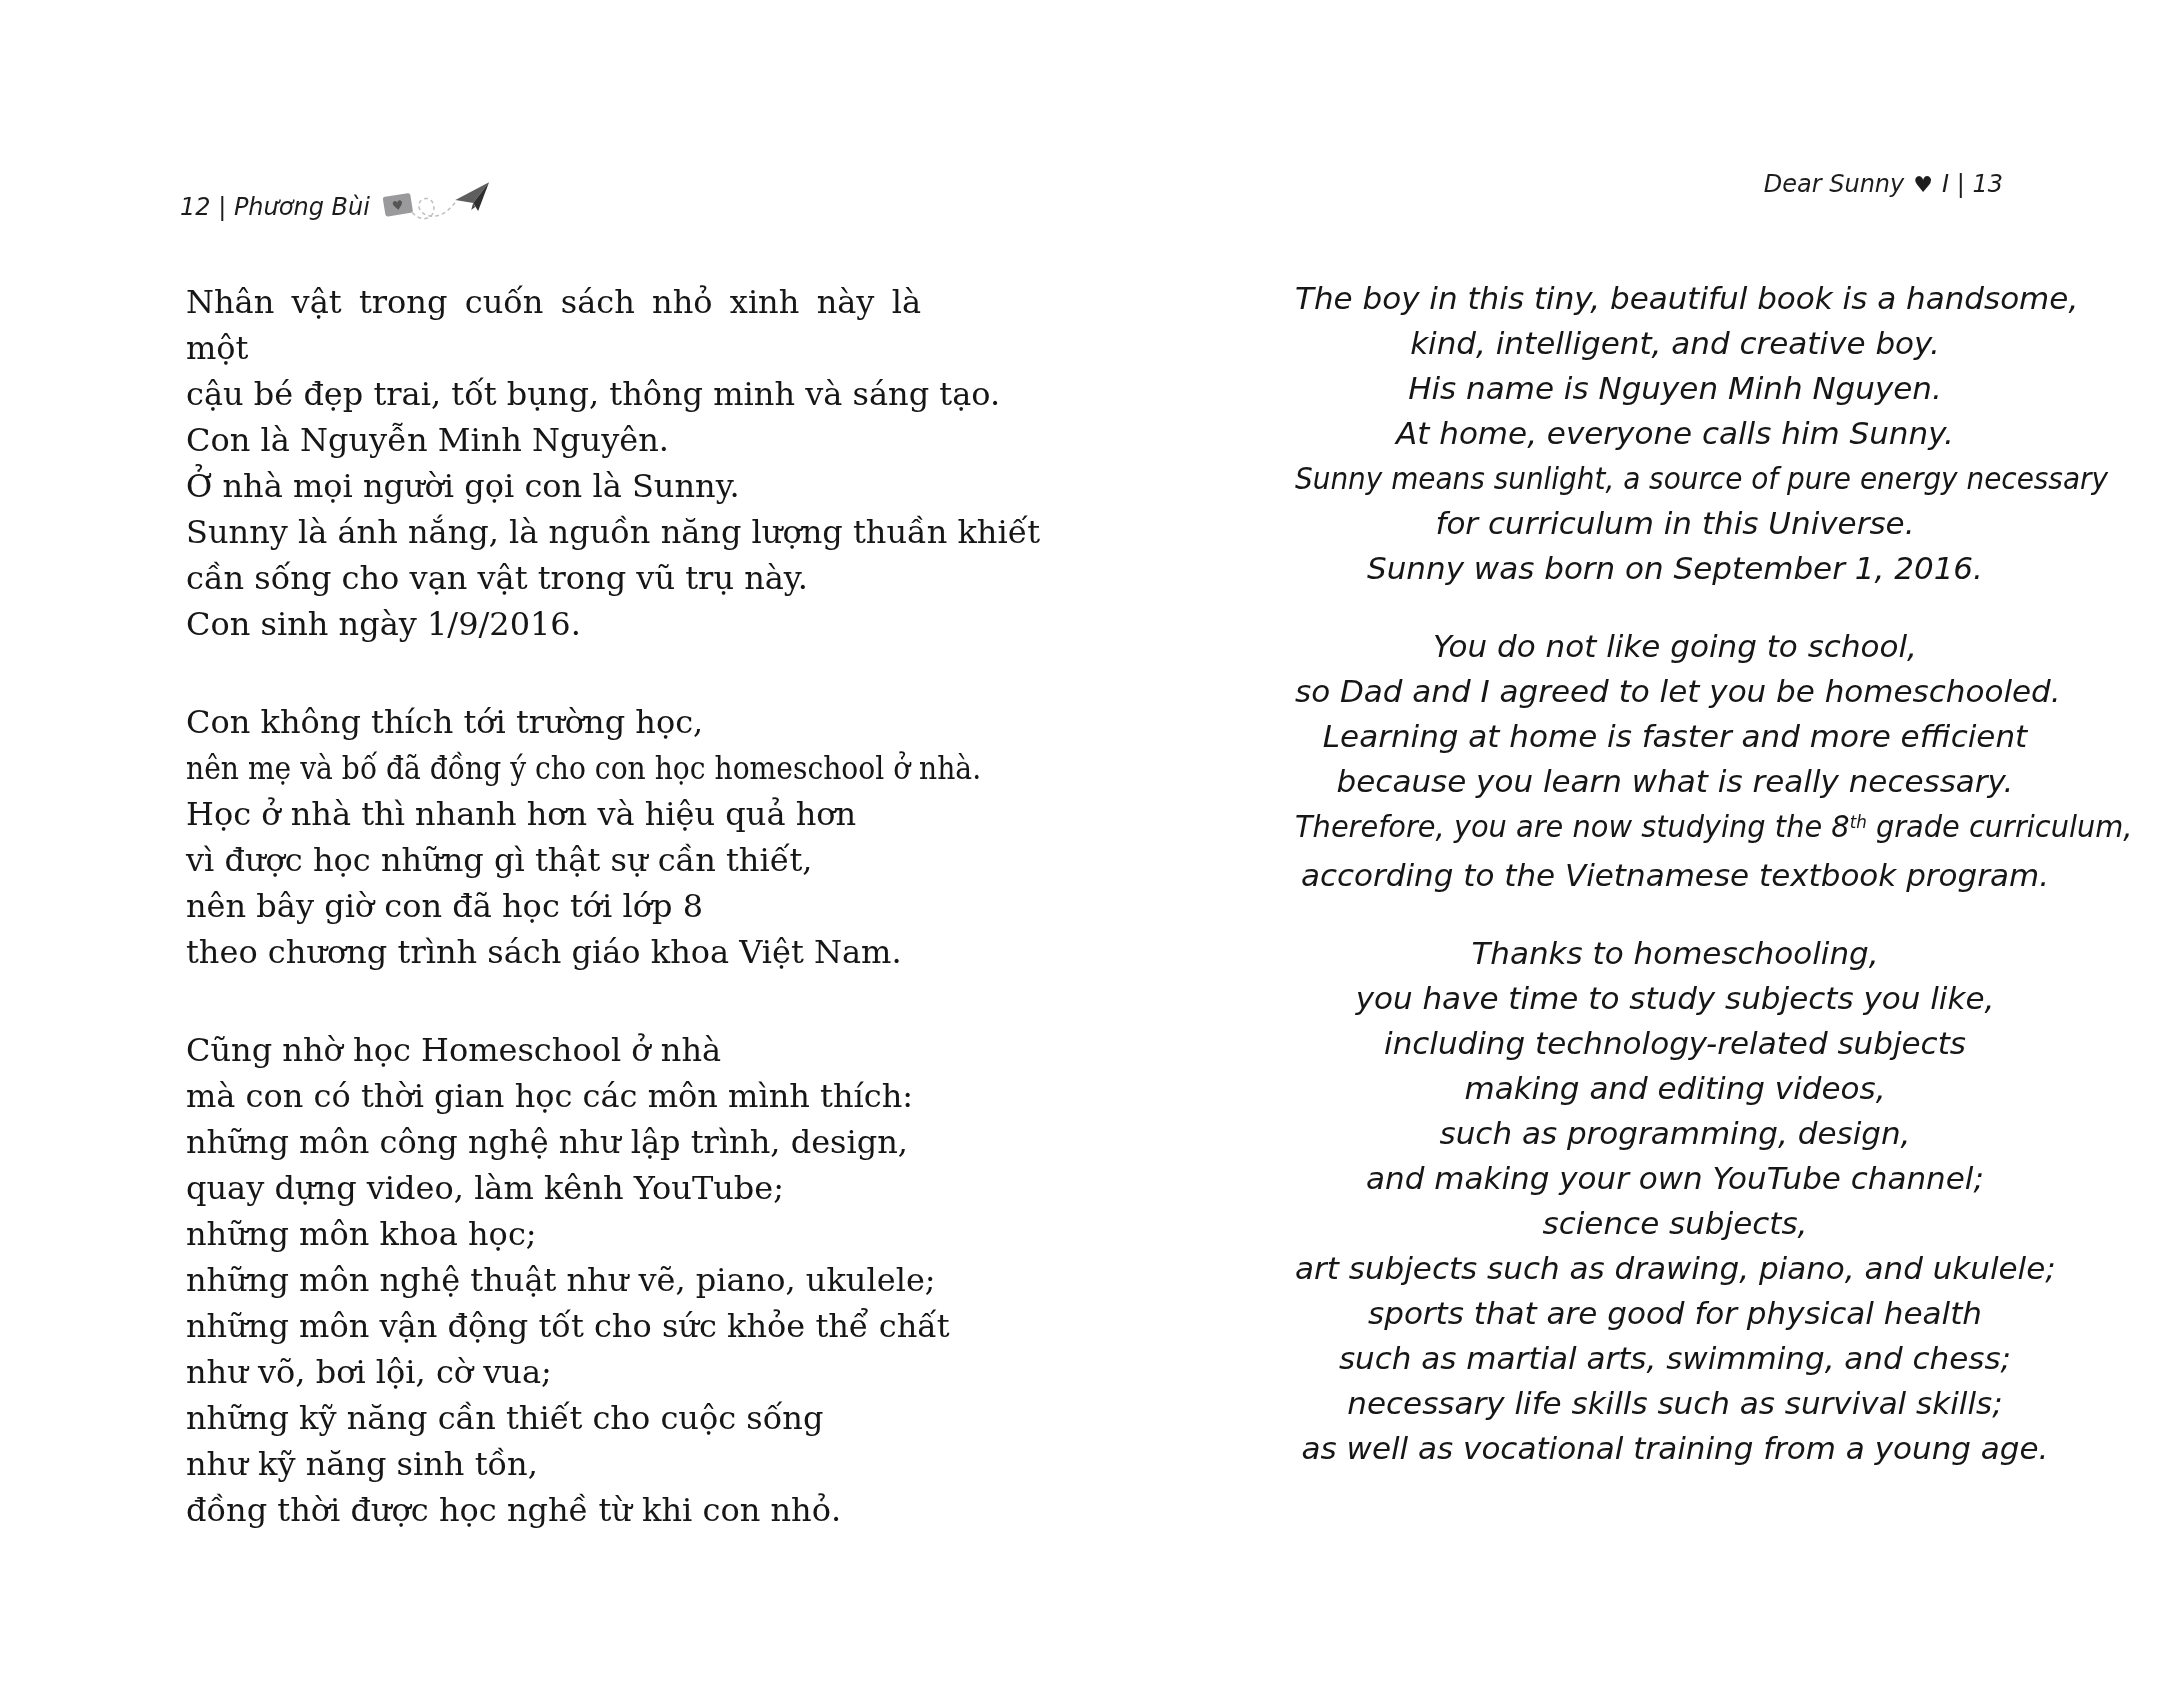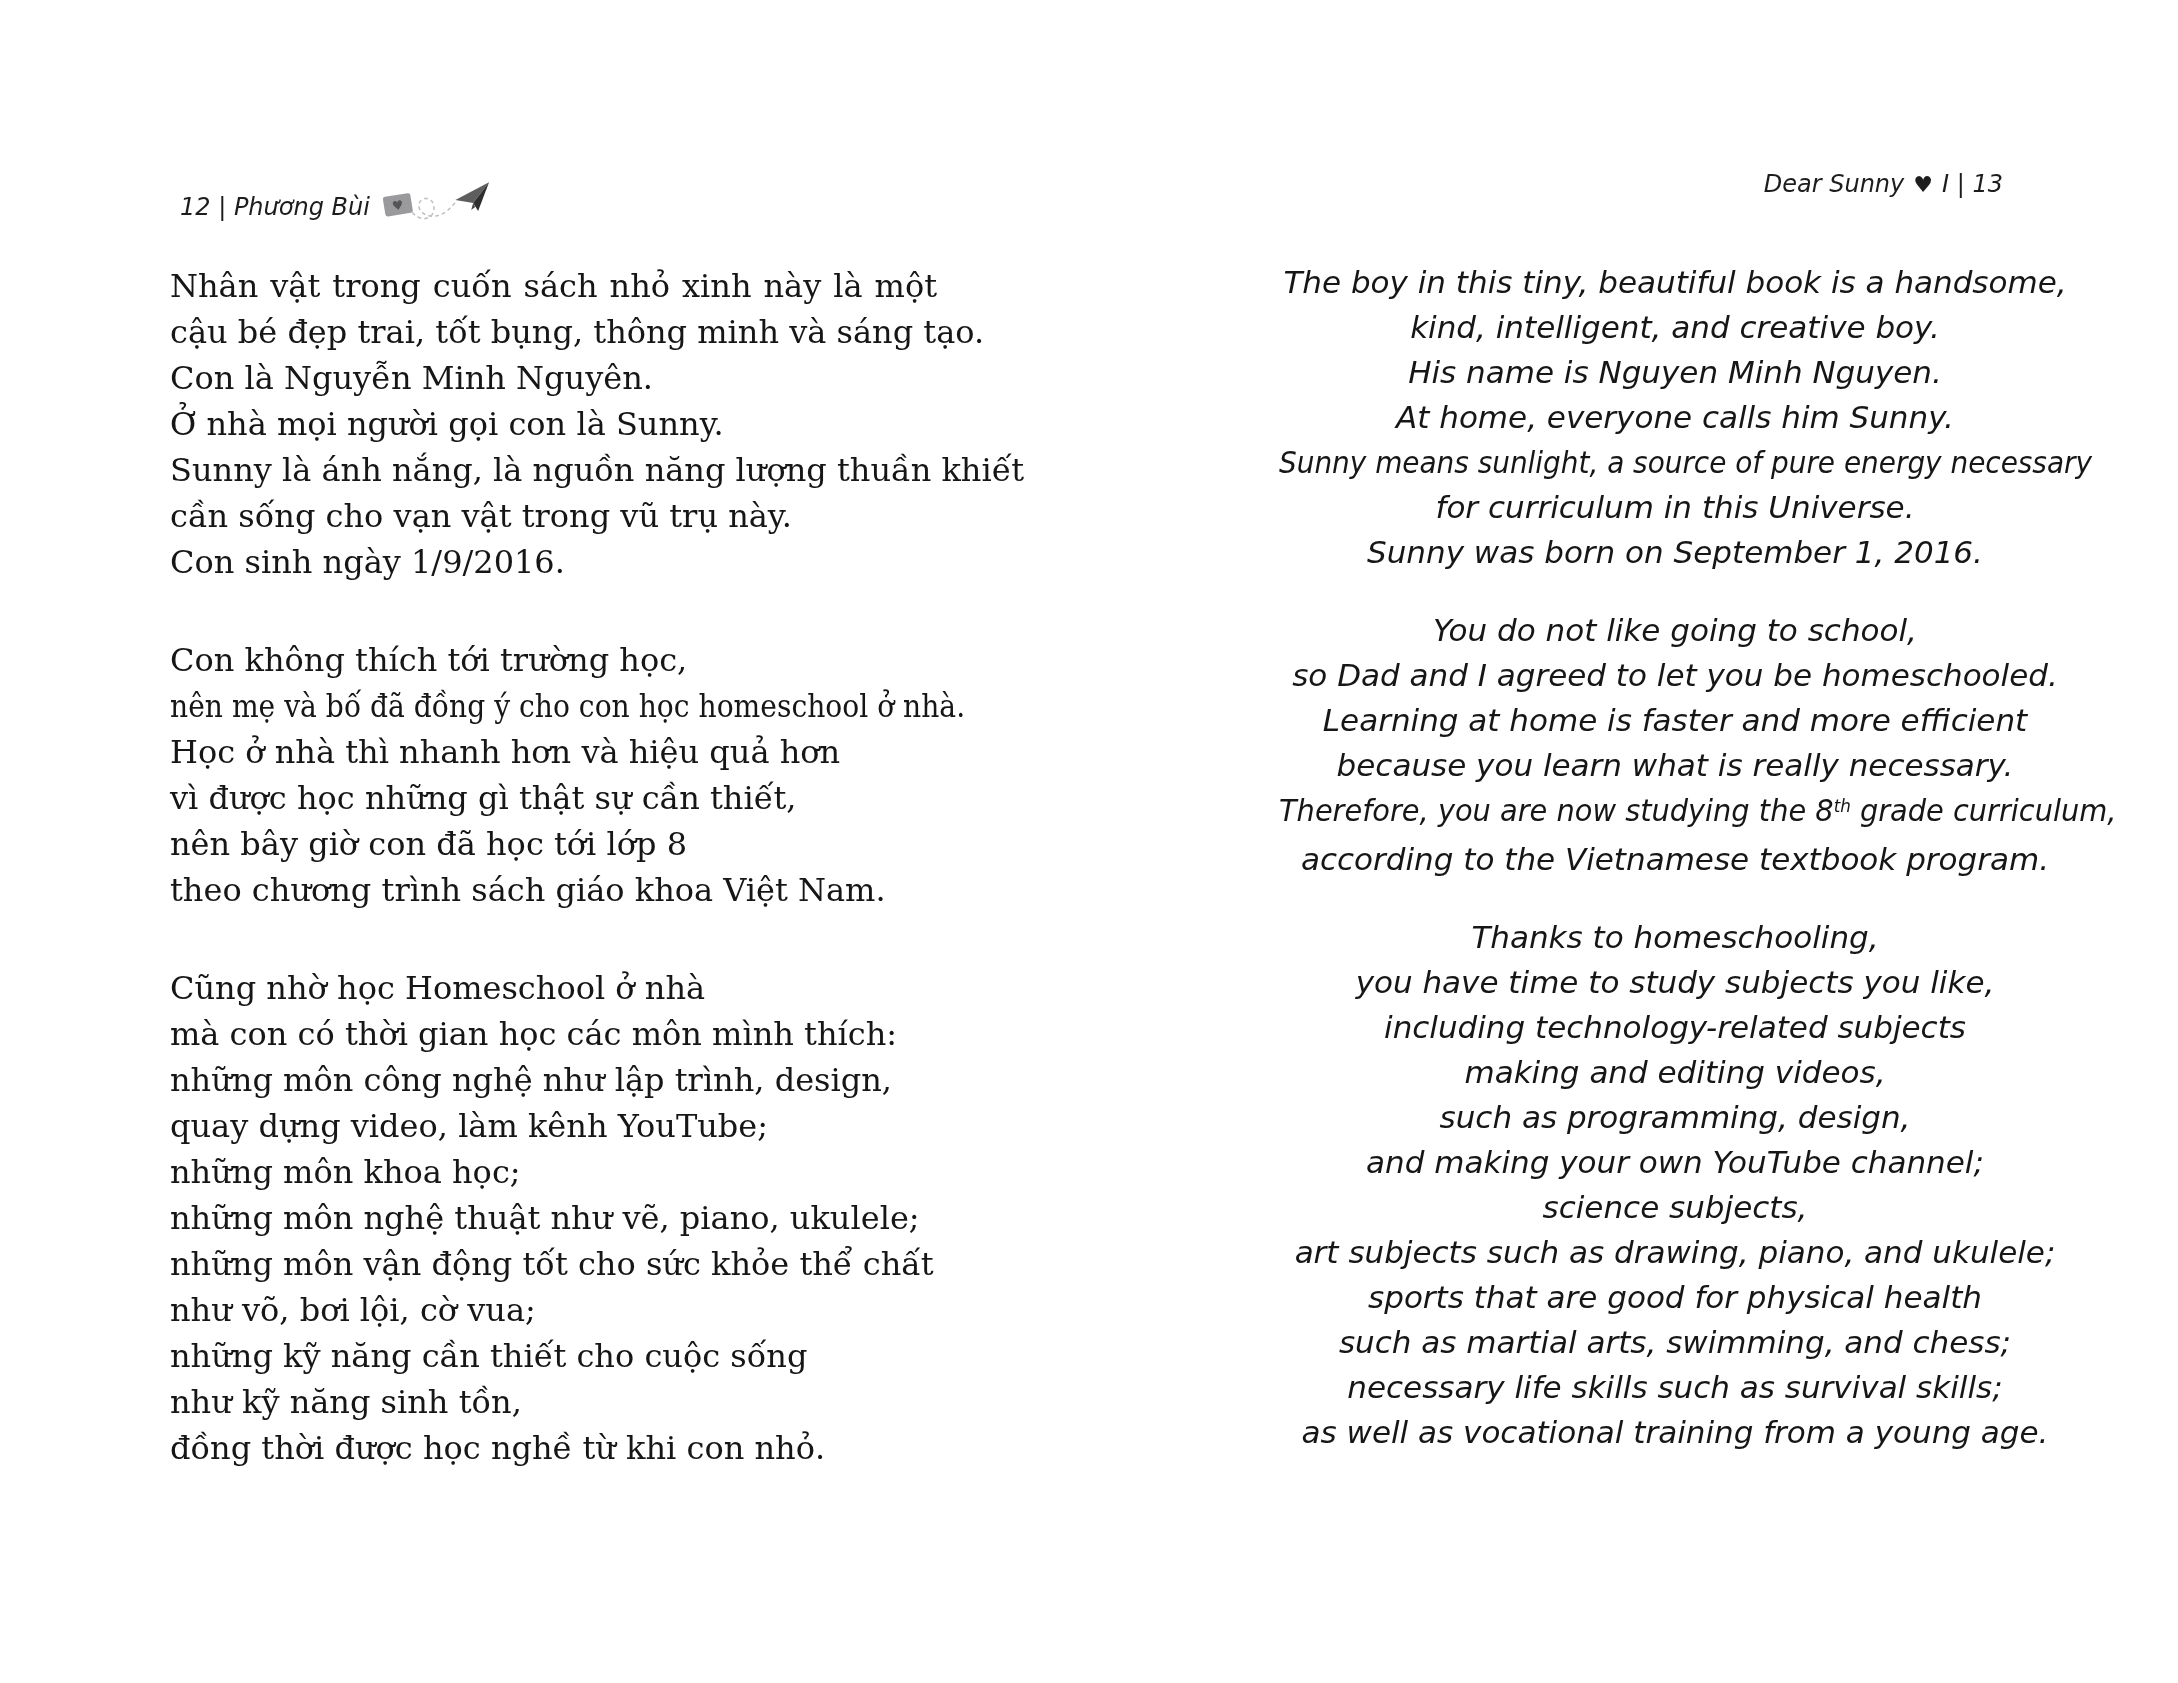--- a/index.html
+++ b/index.html
@@ -36,21 +36,21 @@
     color: var(--body-text, #161616);
   }
   .col-right {
     left: 1279px; top: 260px; width: 792px;
     font-family: "DejaVu Sans", "Liberation Sans", sans-serif;
     font-style: italic;
     font-size: 31px; line-height: 45px;
     color: var(--body-text, #161616);
     text-align: center;
   }
-  .col p { margin: 0; padding: 0; }
+  .col p { margin: 16px; padding: 0; }
   .col-left  p + p { margin-top: 52px; }
   .col-right p + p { margin-top: 33px; }
 
   .line { display: block; white-space: nowrap; }
   .line.justify { white-space: normal; text-align: justify; text-align-last: justify; }
   .squeeze88 { transform: scaleX(0.88); transform-origin: 0 50%; }
   .squeeze90 { transform: scaleX(0.90); transform-origin: 0 50%; }
   .squeeze93 { transform: scaleX(0.93); transform-origin: 0 50%; }
   .sup { font-size: 0.58em; position: relative; top: -0.52em; vertical-align: baseline; }
 </style>

